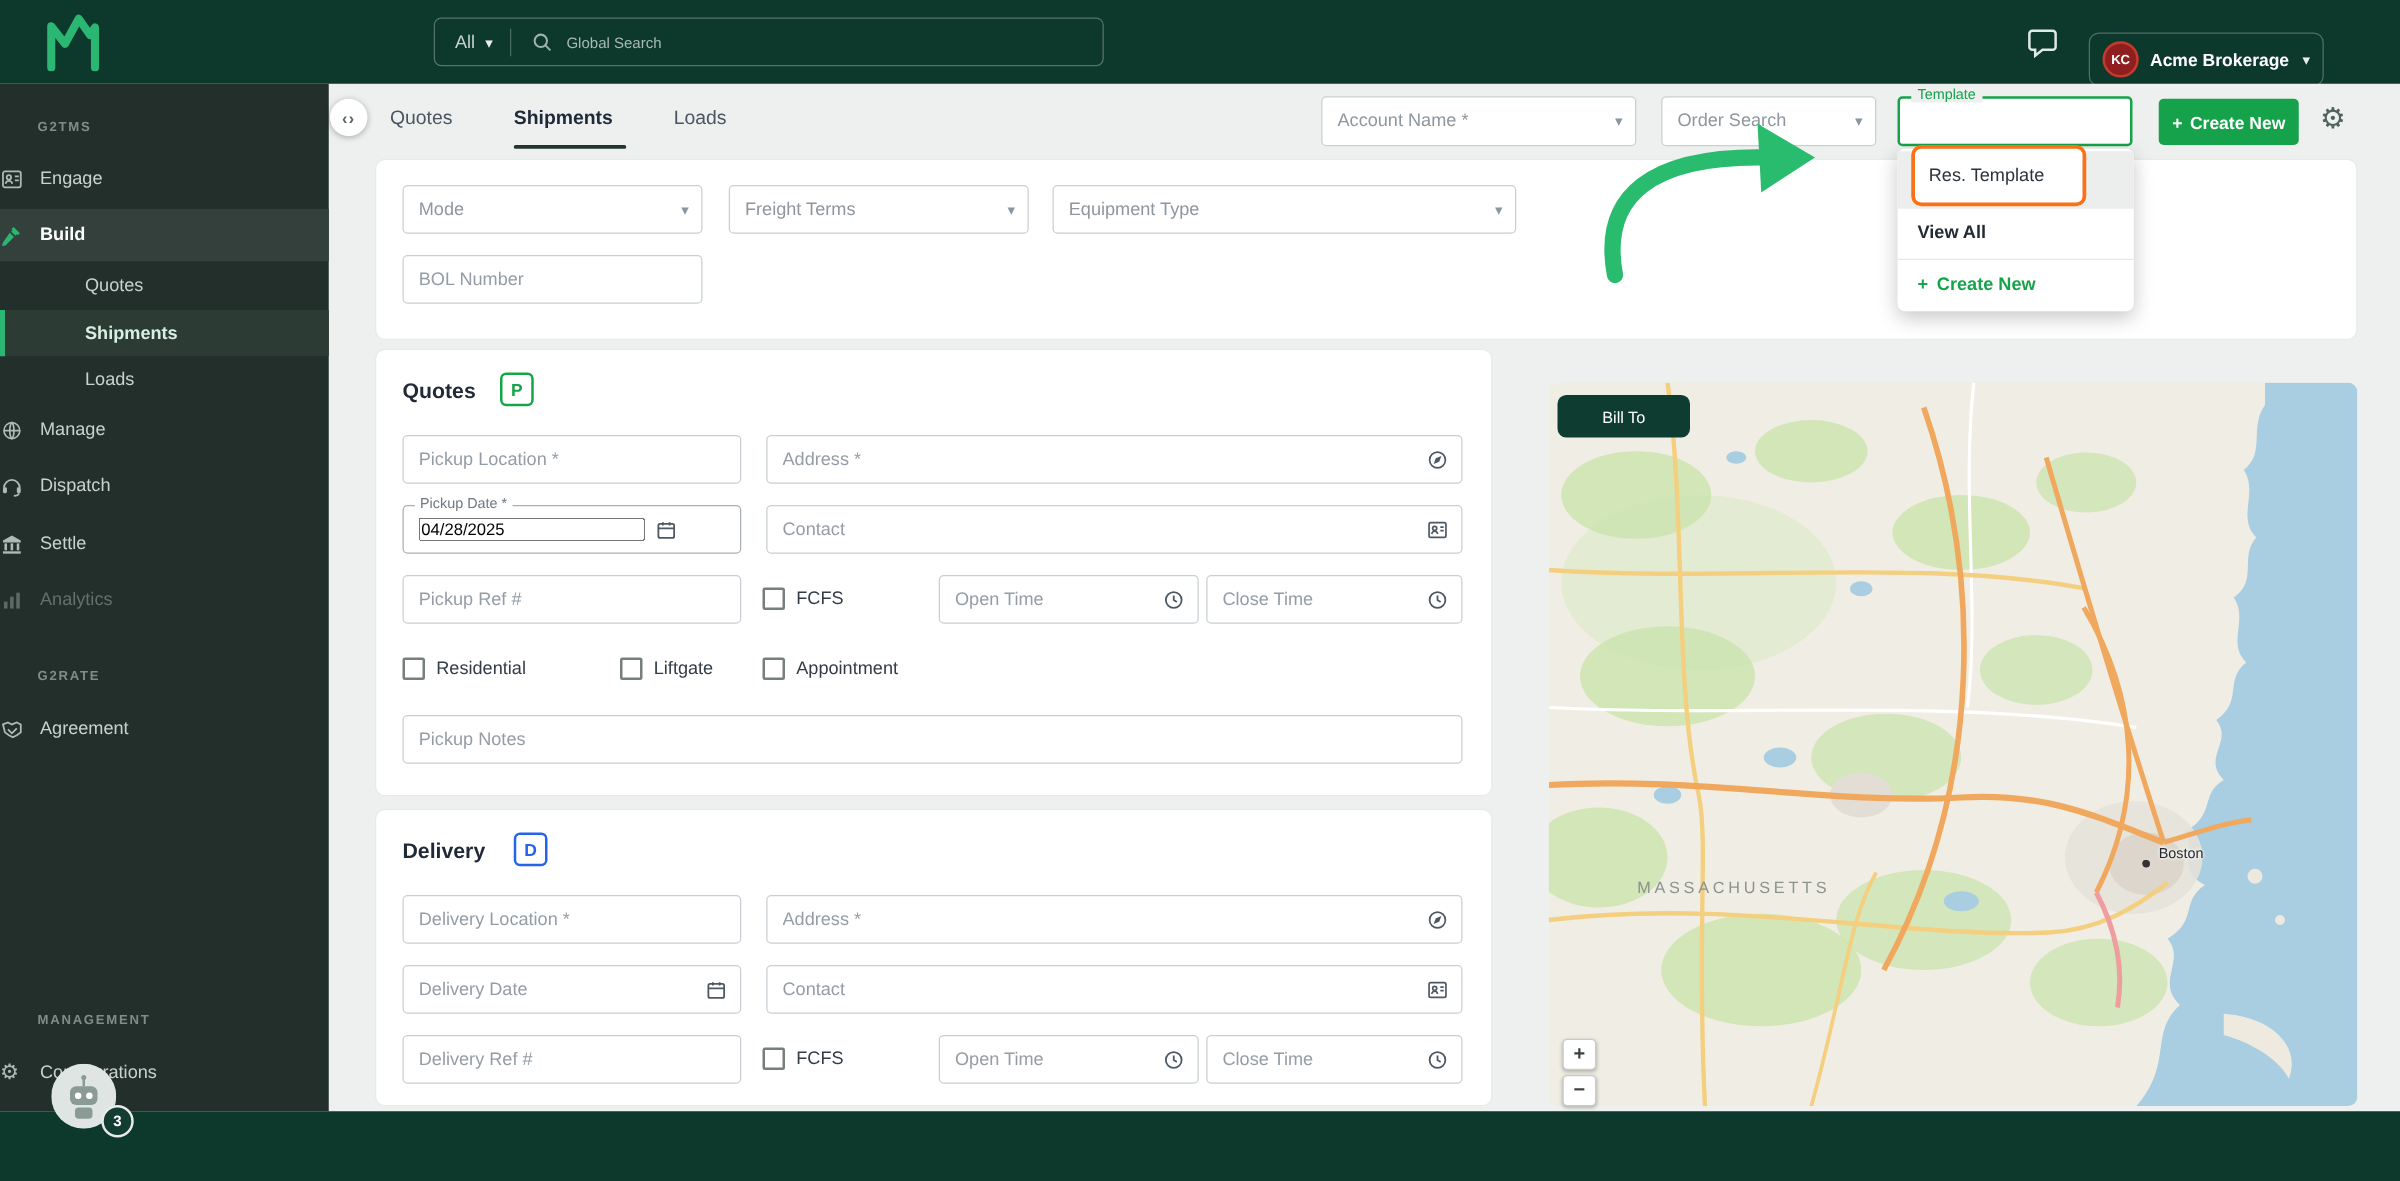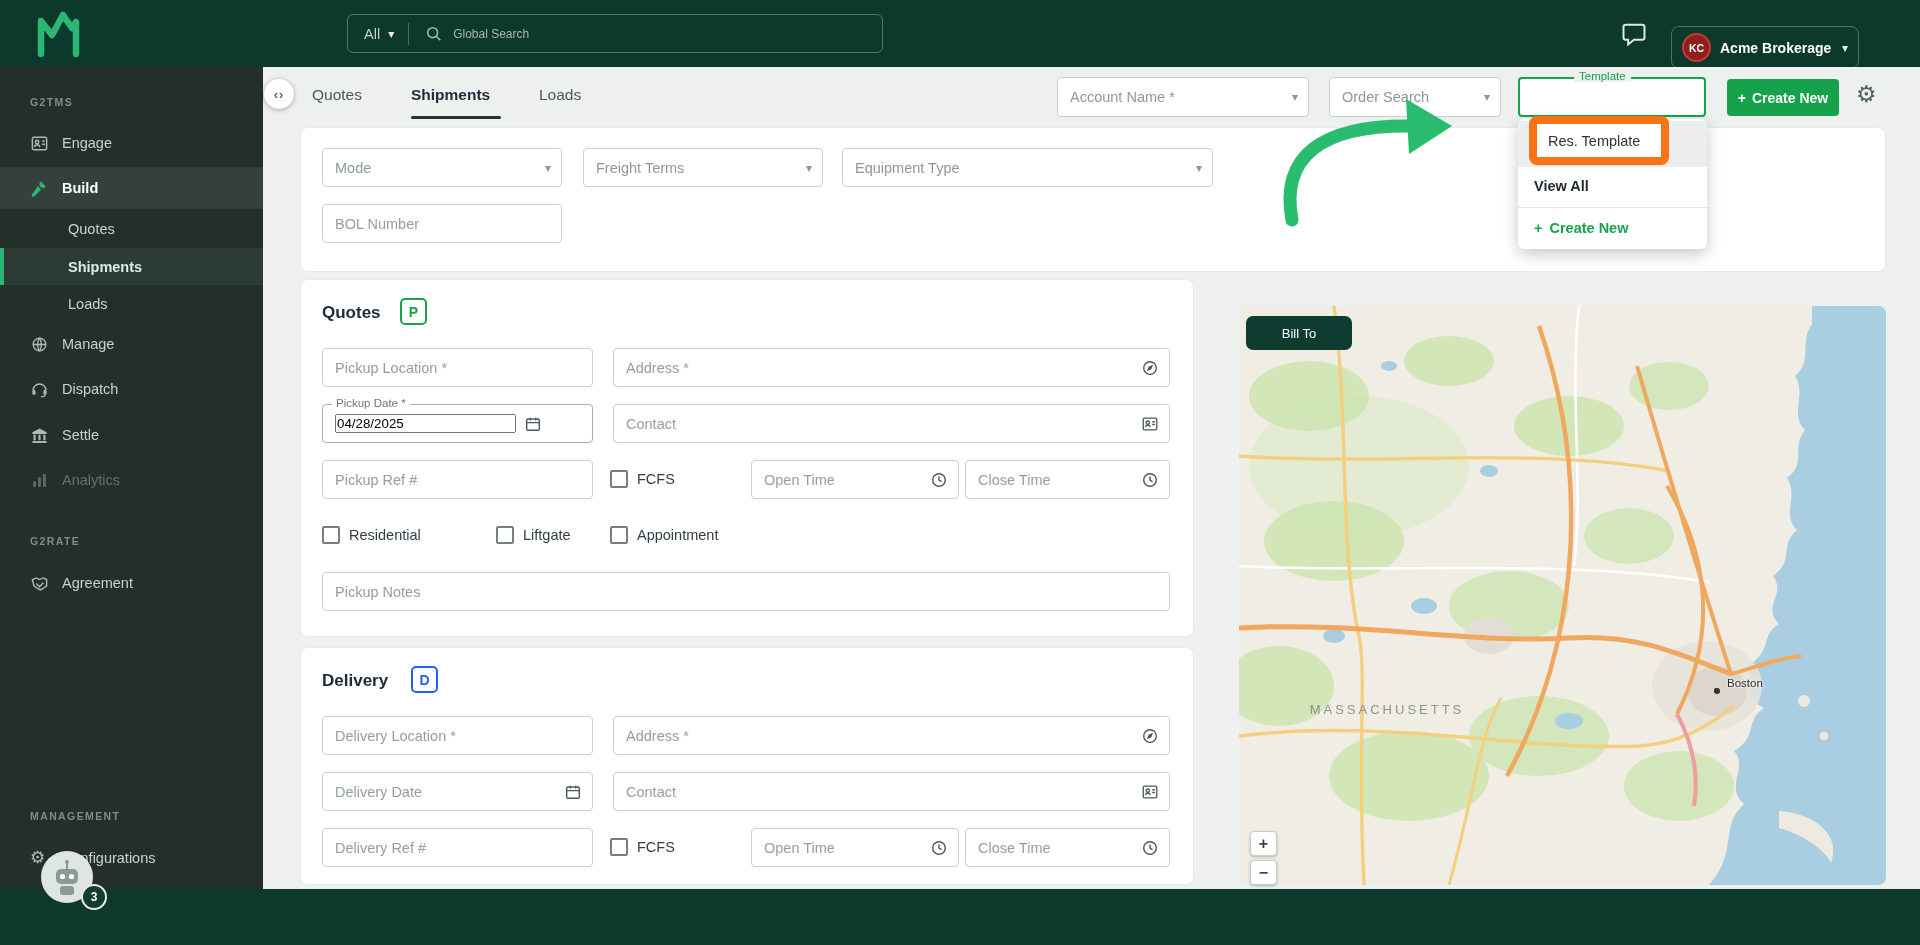--- a/index.html
+++ b/index.html
@@ -17,21 +17,21 @@
   .chat-btn { position:absolute; left:1620px; top:20px; width:28px; height:28px; cursor:pointer; }
   .orgchip { position:absolute; left:1671px; top:26px; width:188px; height:43px; border:1px solid rgba(255,255,255,.28); border-radius:8px; display:flex; align-items:center; gap:9px; padding:0 10px; cursor:pointer; }
   .orgavatar { width:29px; height:29px; border-radius:50%; background:#8f1f1f; border:2px solid #c23b2e; color:#fff; font-size:10.5px; font-weight:700; display:flex; align-items:center; justify-content:center; }
   .orgname { color:#fff; font-size:14px; font-weight:600; flex:1; }
   .chev { color:#8b979d; font-size:12px; line-height:1; }
   .chev.white { color:#e8efeb; }
 
   
   .sidebar { position:absolute; left:0; top:67px; width:263px; height:822px; background:#232f2b; z-index:20; }
   .nav-sec { position:absolute; left:30px; color:#7e8e87; font-size:10.5px; letter-spacing:1.4px; font-weight:700; }
-  .nav-item { position:absolute; left:0; width:263px; height:40px; display:flex; align-items:center; gap:13px; padding-left:30px; color:#c9d3ce; font-size:14.5px; cursor:pointer; }
+  .nav-item { position:absolute; left:0; width:263px; height:40px; display:flex; align-items:center; gap:13px; color:#c9d3ce; font-size:14.5px; cursor:pointer; }
   .nav-item .nav-ico { width:19px; height:19px; display:flex; color:#aebbb5; flex:0 0 auto; }
   .nav-item.active { background:#33403b; color:#ffffff; font-weight:600; }
   .nav-item.active .nav-ico { color:#2bb673; }
   .nav-item.sub { padding-left:68px; }
   .nav-item.sub.active-sub { background:#2c3b34; border-left:4px solid #2bb673; padding-left:64px; color:#d9efe3; font-weight:600; }
   .nav-item.disabled { color:#64706a; }
   .nav-item.disabled .nav-ico { color:#5d6a64; }
   .collapse-toggle { position:absolute; left:264px; top:79px; width:30px; height:30px; border-radius:50%; background:#fff; box-shadow:0 1px 5px rgba(0,0,0,.3); display:flex; align-items:center; justify-content:center; font-size:13px; font-weight:700; color:#5b6661; z-index:35; cursor:pointer; letter-spacing:1px; }
 
   
@@ -40,34 +40,34 @@
 
   
   .tab { position:absolute; top:86px; height:26px; font-size:15.5px; color:#4a5560; cursor:pointer; }
   .tab.active { color:#1f2937; font-weight:700; }
   .tab-underline { position:absolute; left:411px; top:116px; width:90px; height:3px; background:#22362f; border-radius:2px; }
 
   .sel { position:absolute; background:#fff; border:1px solid #c9cfd4; border-radius:4px; height:40px; display:flex; align-items:center; justify-content:space-between; padding:0 10px 0 12px; cursor:pointer; }
   .sel .txt { color:#8e979e; font-size:14.5px; }
 
   .tpl-field { position:absolute; left:1518px; top:77px; width:188px; height:40px; background:#fff; border:2px solid #16a34a; border-radius:4px; cursor:text; }
-  .tpl-label { position:absolute; top:-9px; left:9px; background:#edf0ee; padding:0 5px; font-size:11.5px; color:#15a24a;margin-left:45px; }
+  .tpl-label { position:absolute; top:-9px; left:9px; background:#edf0ee; padding:0 5px; font-size:11.5px; color:#15a24a; }
 
   .btn-create { position:absolute; left:1727px; top:79px; width:112px; height:37px; background:#15a24a; border-radius:4px; color:#fff; font-size:14px; font-weight:600; display:flex; align-items:center; justify-content:center; gap:6px; cursor:pointer; }
   .hdr-gear { position:absolute; left:1856px; top:83px; font-size:23px; color:#50645d; cursor:pointer; line-height:1; }
 
   
   .tpl-menu { position:absolute; left:1518px; top:119px; width:189px; height:130px; background:#fff; border-radius:6px; box-shadow:0 5px 16px rgba(0,0,0,.22); z-index:50; }
   .tpl-row1 { position:absolute; left:0; top:2px; width:189px; height:46px; background:#eceeee; cursor:pointer; }
   .tpl-viewall { position:absolute; left:0; top:48px; width:189px; height:38px; display:flex; align-items:center; padding-left:16px; font-size:14.5px; font-weight:700; color:#222b33; cursor:pointer; }
   .tpl-div { position:absolute; left:0; top:88px; width:189px; height:1px; background:#e5e7eb; }
   .tpl-createnew { position:absolute; left:0; top:90px; width:189px; height:38px; display:flex; align-items:center; gap:7px; padding-left:16px; font-size:14.5px; font-weight:700; color:#16a34a; cursor:pointer; }
 
   
-  .hl-box { position:absolute; left:1529px; top:116px; width:140px; height:49px; background:#fff; border:8px solid #f97316; border-radius:8px; display:flex; align-items:center; padding-left:11px; font-size:14.5px; color:#2b333b; z-index:55; }
+  .hl-box { position:absolute; left:1529px; top:116px; width:140px; height:49px; background:#fff; border:3px solid #f97316; border-radius:8px; display:flex; align-items:center; padding-left:11px; font-size:14.5px; color:#2b333b; z-index:55; }
   .arrow-svg { position:absolute; left:0; top:0; width:1920px; height:945px; z-index:45; pointer-events:none; }
 
   
   .card { position:absolute; background:#fff; border:1px solid #e7eae8; border-radius:8px; }
   .inp { position:absolute; height:39px; border:1px solid #c9cfd4; border-radius:4px; background:#fff; display:flex; align-items:center; gap:8px; padding:0 10px 0 12px; }
   .inp input { border:none; outline:none; flex:1; min-width:0; font:14.5px "Liberation Sans",sans-serif; color:#1f2937; background:transparent; }
   .inp input::placeholder { color:#949da5; }
   .fld-ico { display:flex; flex:0 0 auto; cursor:pointer; }
   .fld-outline { position:absolute; height:39px; border:1px solid #a8b0b6; border-radius:4px; background:#fff; display:flex; align-items:center; gap:8px; padding:0 10px 0 12px; }
   .flabel { position:absolute; top:-8px; left:9px; background:#fff; padding:0 4px; font-size:11.5px; color:#6e7880; }

